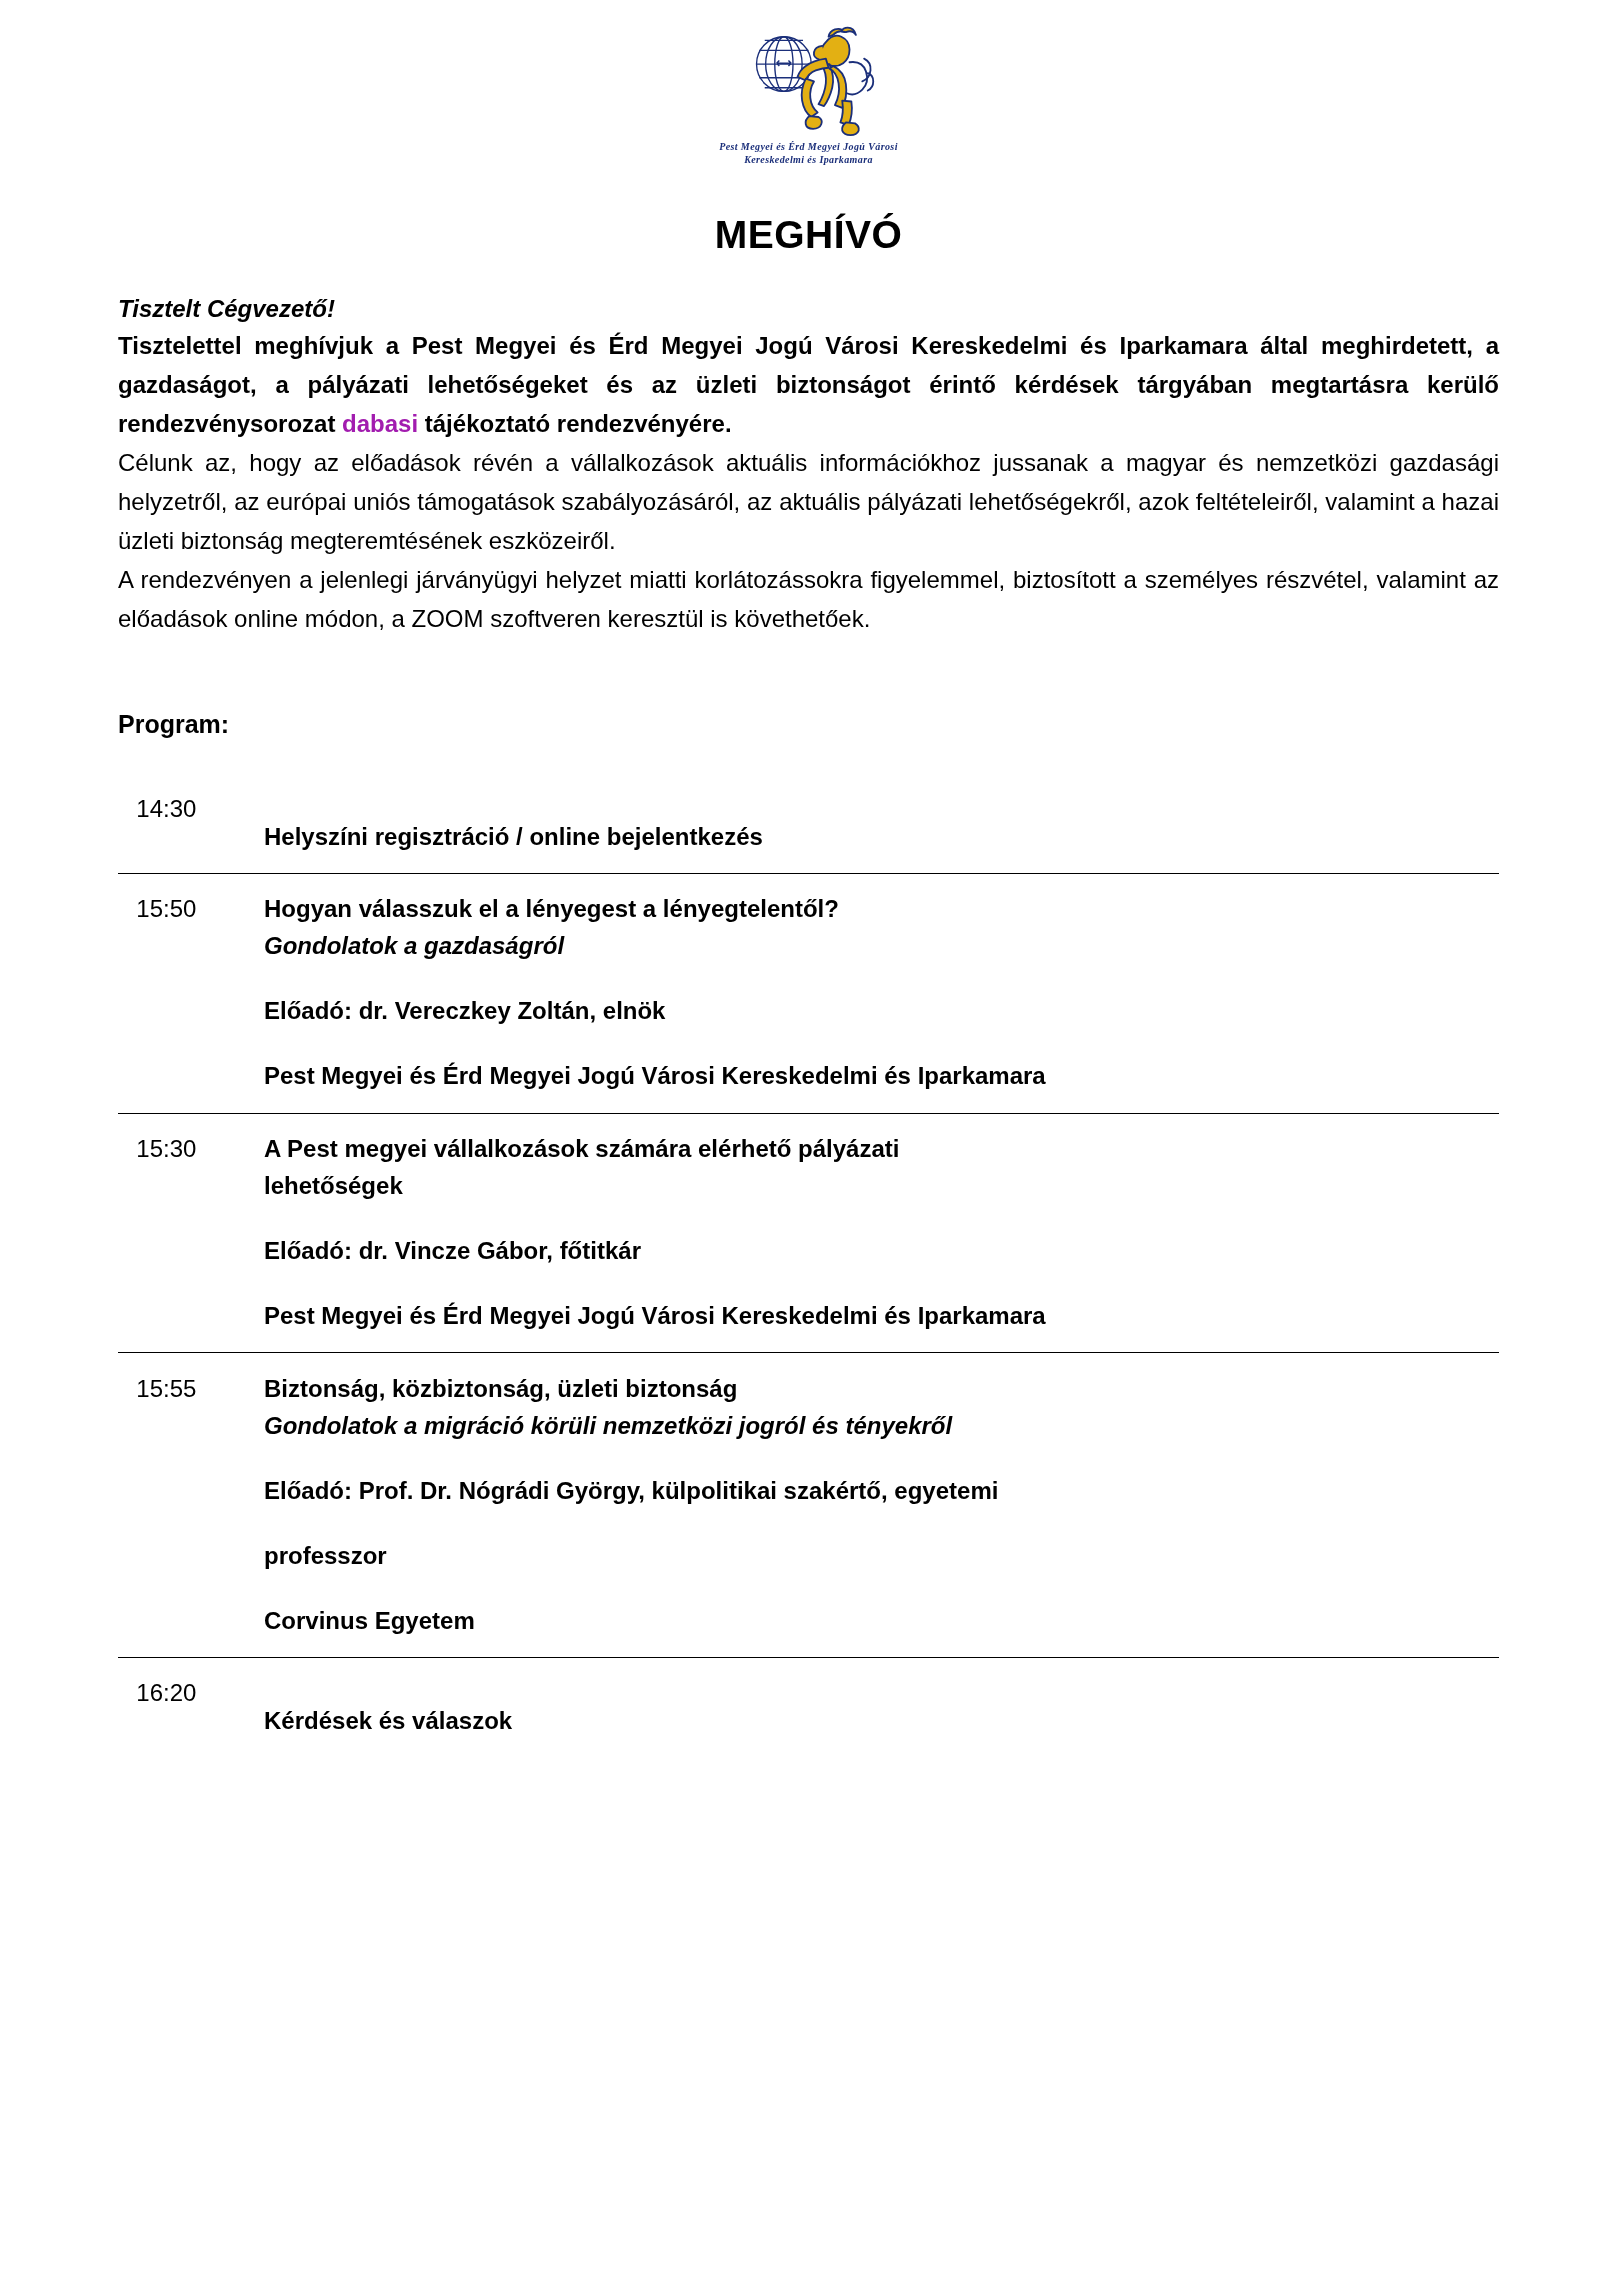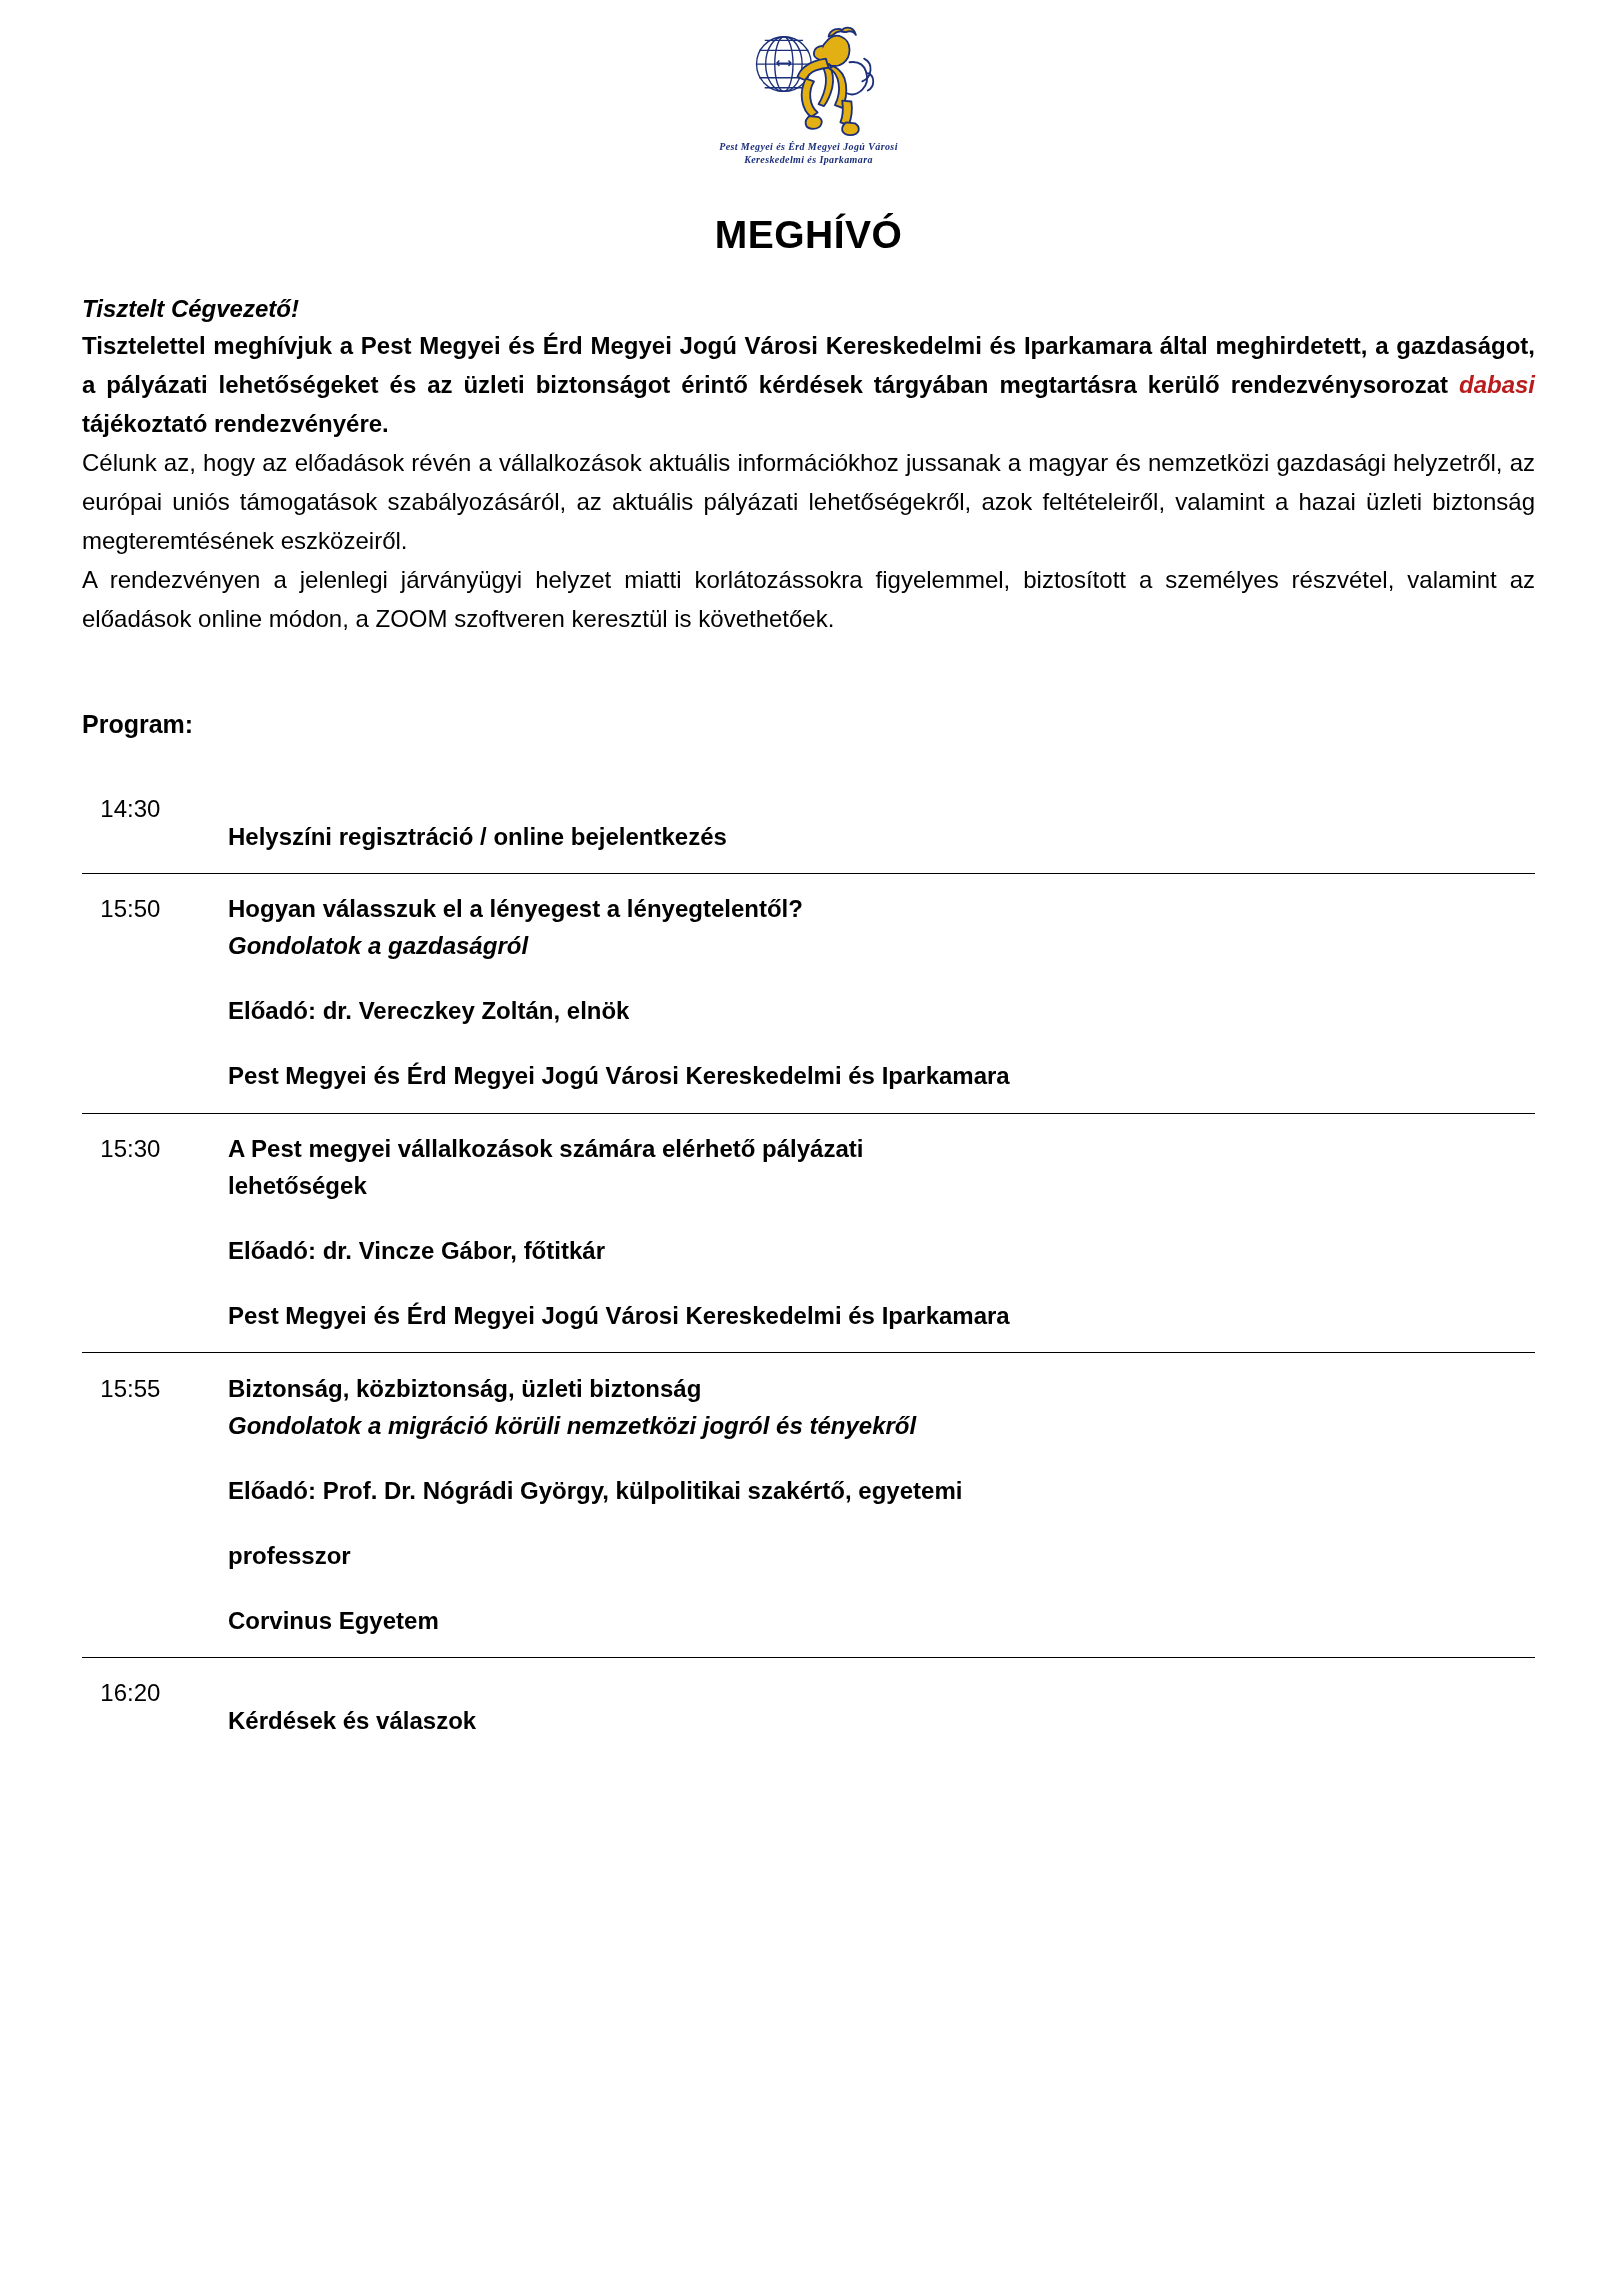--- a/index.html
+++ b/index.html
@@ -13,21 +13,21 @@
     height: 2287px;
     font-family: "Liberation Sans", sans-serif;
     color: #000000;
     -webkit-font-smoothing: antialiased;
   }
   .page {
     position: relative;
     width: 1617px;
     height: 1609px;
     box-sizing: border-box;
-    padding: 0 82px;
+    padding: 0 118px;
     background: #ffffff;
   }
 
   
   .logo-block {
     width: 100%;
     padding-top: 22px;
     display: flex;
     flex-direction: column;
     align-items: center;
@@ -77,21 +77,21 @@
     line-height: 39px;
     text-align: justify;
     text-justify: inter-word;
   }
   p.para.bold {
     font-weight: 700;
   }
   .para-gap-1 { margin-top: 35px; }
   .para-gap-2 { margin-top: 39px; }
   .para-gap-3 { margin-top: 39px; }
-  .accent-red { color: #b91c1c; font-style: italic; }
+  .accent-red { color: #a21caf; }
 
   .program-heading {
     margin-top: 70px;
     font-size: 25px;
     font-weight: 700;
     line-height: 1.3;
   }
 
   
   .program-table {

